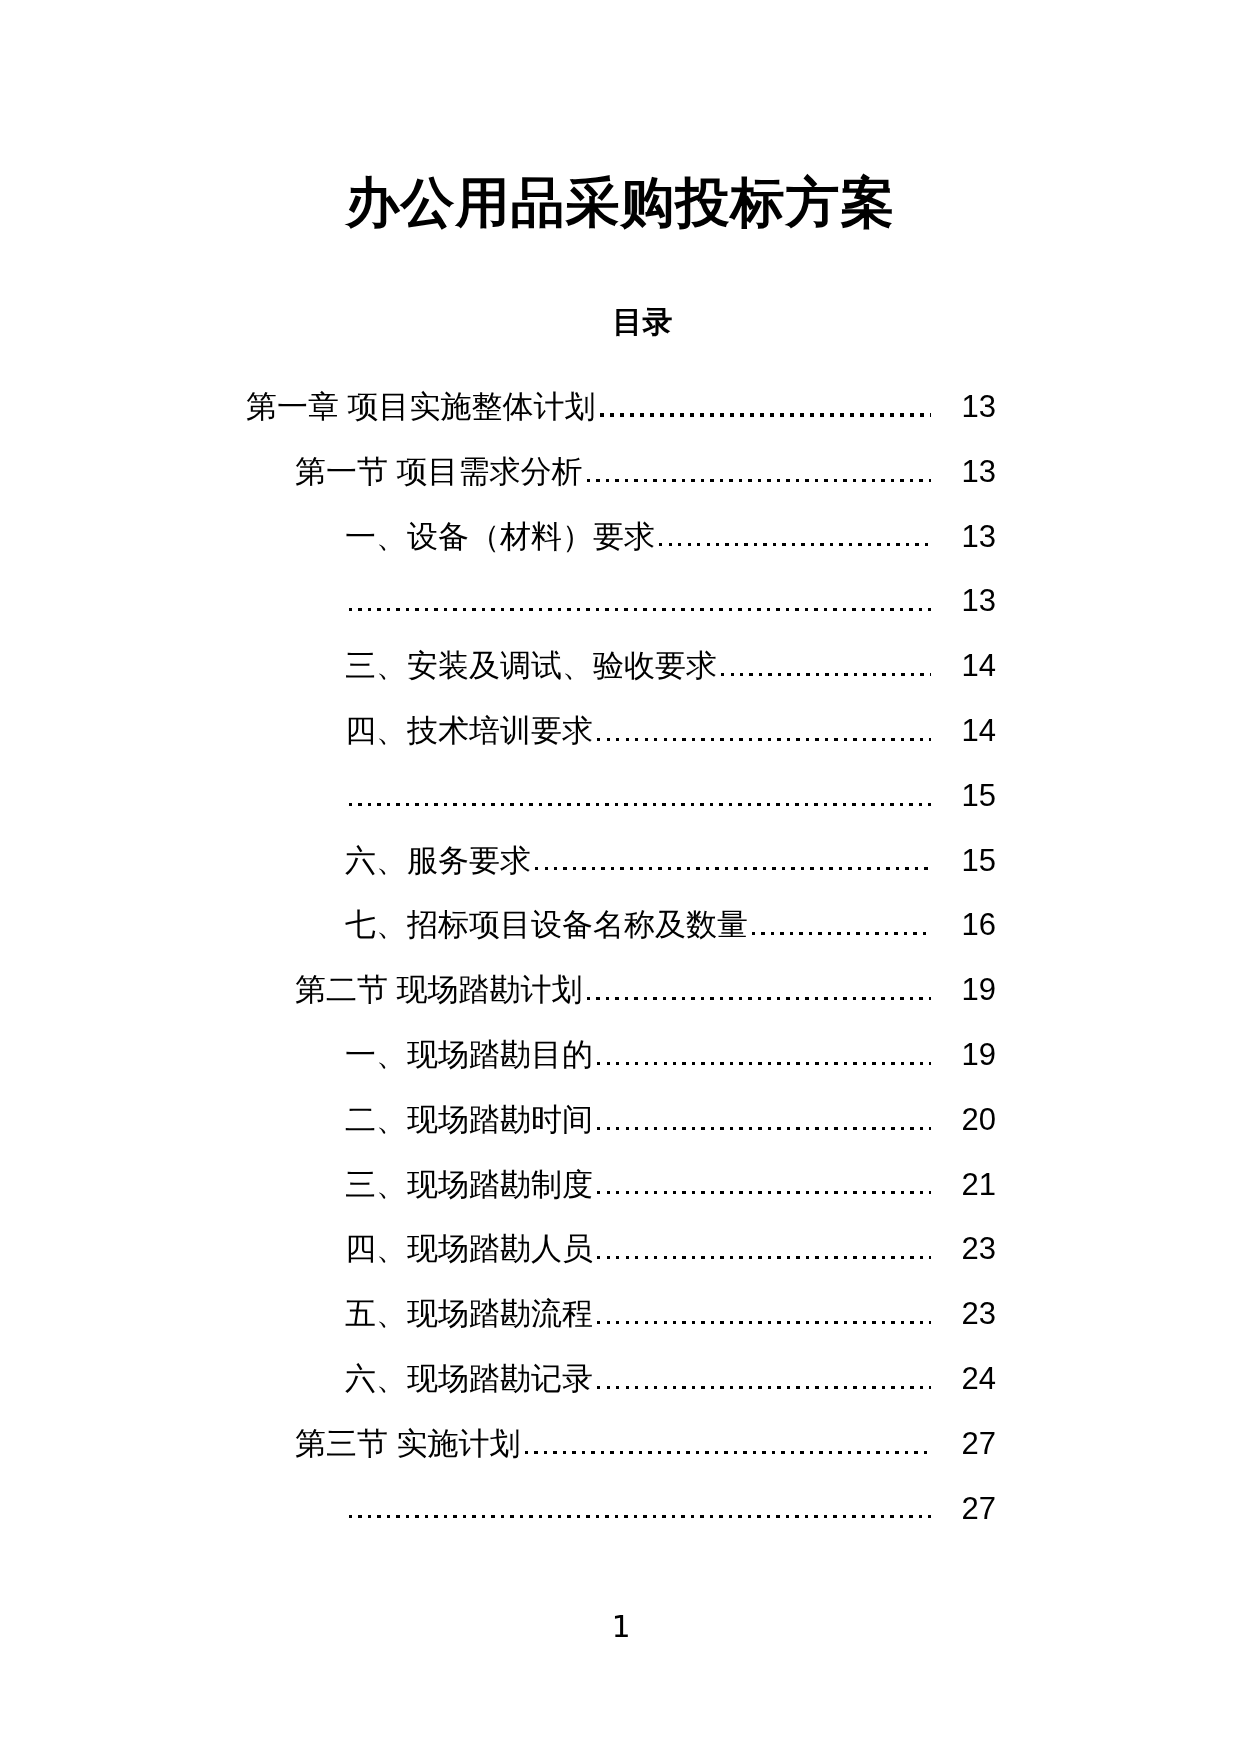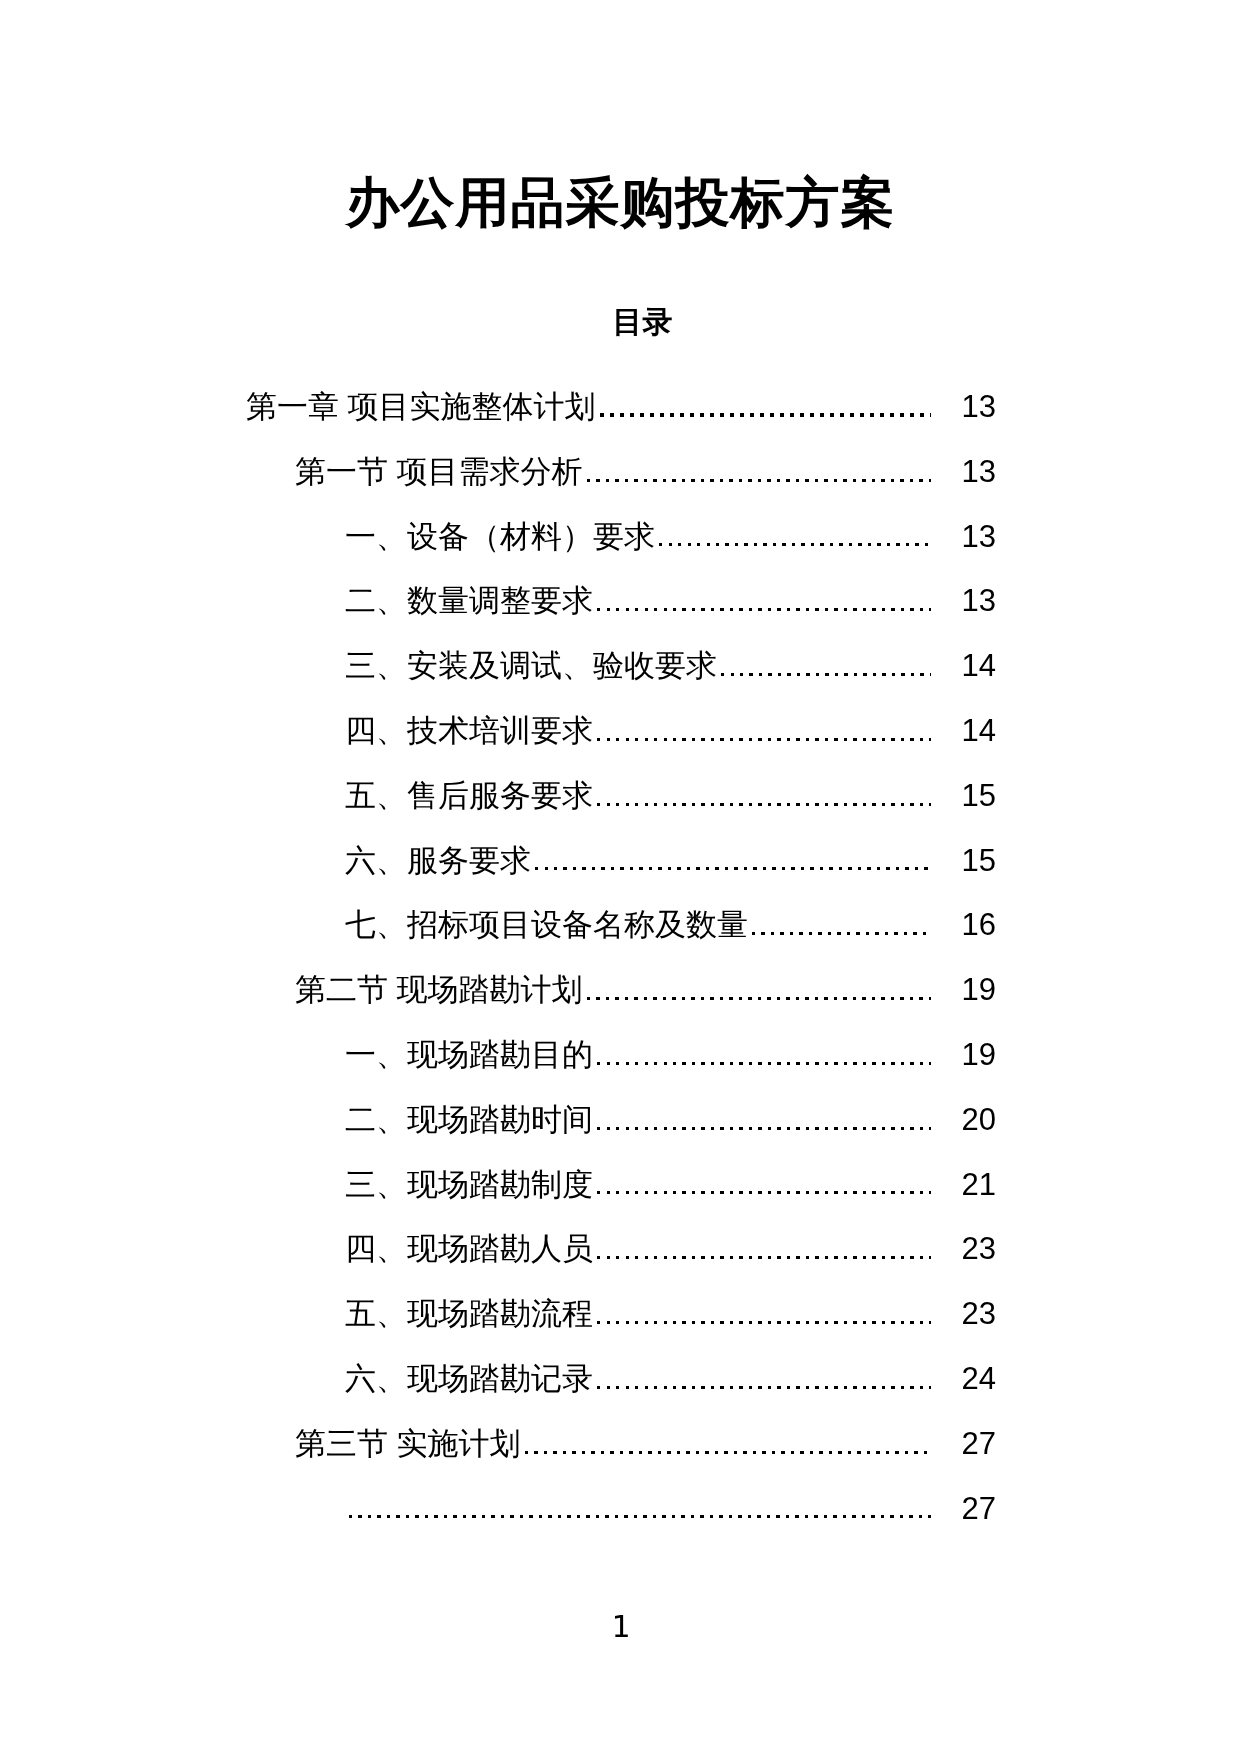--- a/index.html
+++ b/index.html
@@ -104,36 +104,34 @@
     <span class="toc-label">第一节 项目需求分析</span>
     <span class="leader"></span>
     <span class="toc-page">13</span>
   </div>
       <div class="toc-line level-3">
     <span class="toc-label">一、设备（材料）要求</span>
     <span class="leader"></span>
     <span class="toc-page">13</span>
   </div>
       <div class="toc-line level-3">
-    <span class="toc-label">二、数量调整要求</span>
     <span class="leader"></span>
     <span class="toc-page">13</span>
   </div>
       <div class="toc-line level-3">
     <span class="toc-label">三、安装及调试、验收要求</span>
     <span class="leader"></span>
     <span class="toc-page">14</span>
   </div>
       <div class="toc-line level-3">
     <span class="toc-label">四、技术培训要求</span>
     <span class="leader"></span>
     <span class="toc-page">14</span>
   </div>
       <div class="toc-line level-3">
-    <span class="toc-label">五、售后服务要求</span>
     <span class="leader"></span>
     <span class="toc-page">15</span>
   </div>
       <div class="toc-line level-3">
     <span class="toc-label">六、服务要求</span>
     <span class="leader"></span>
     <span class="toc-page">15</span>
   </div>
       <div class="toc-line level-3">
     <span class="toc-label">七、招标项目设备名称及数量</span>

